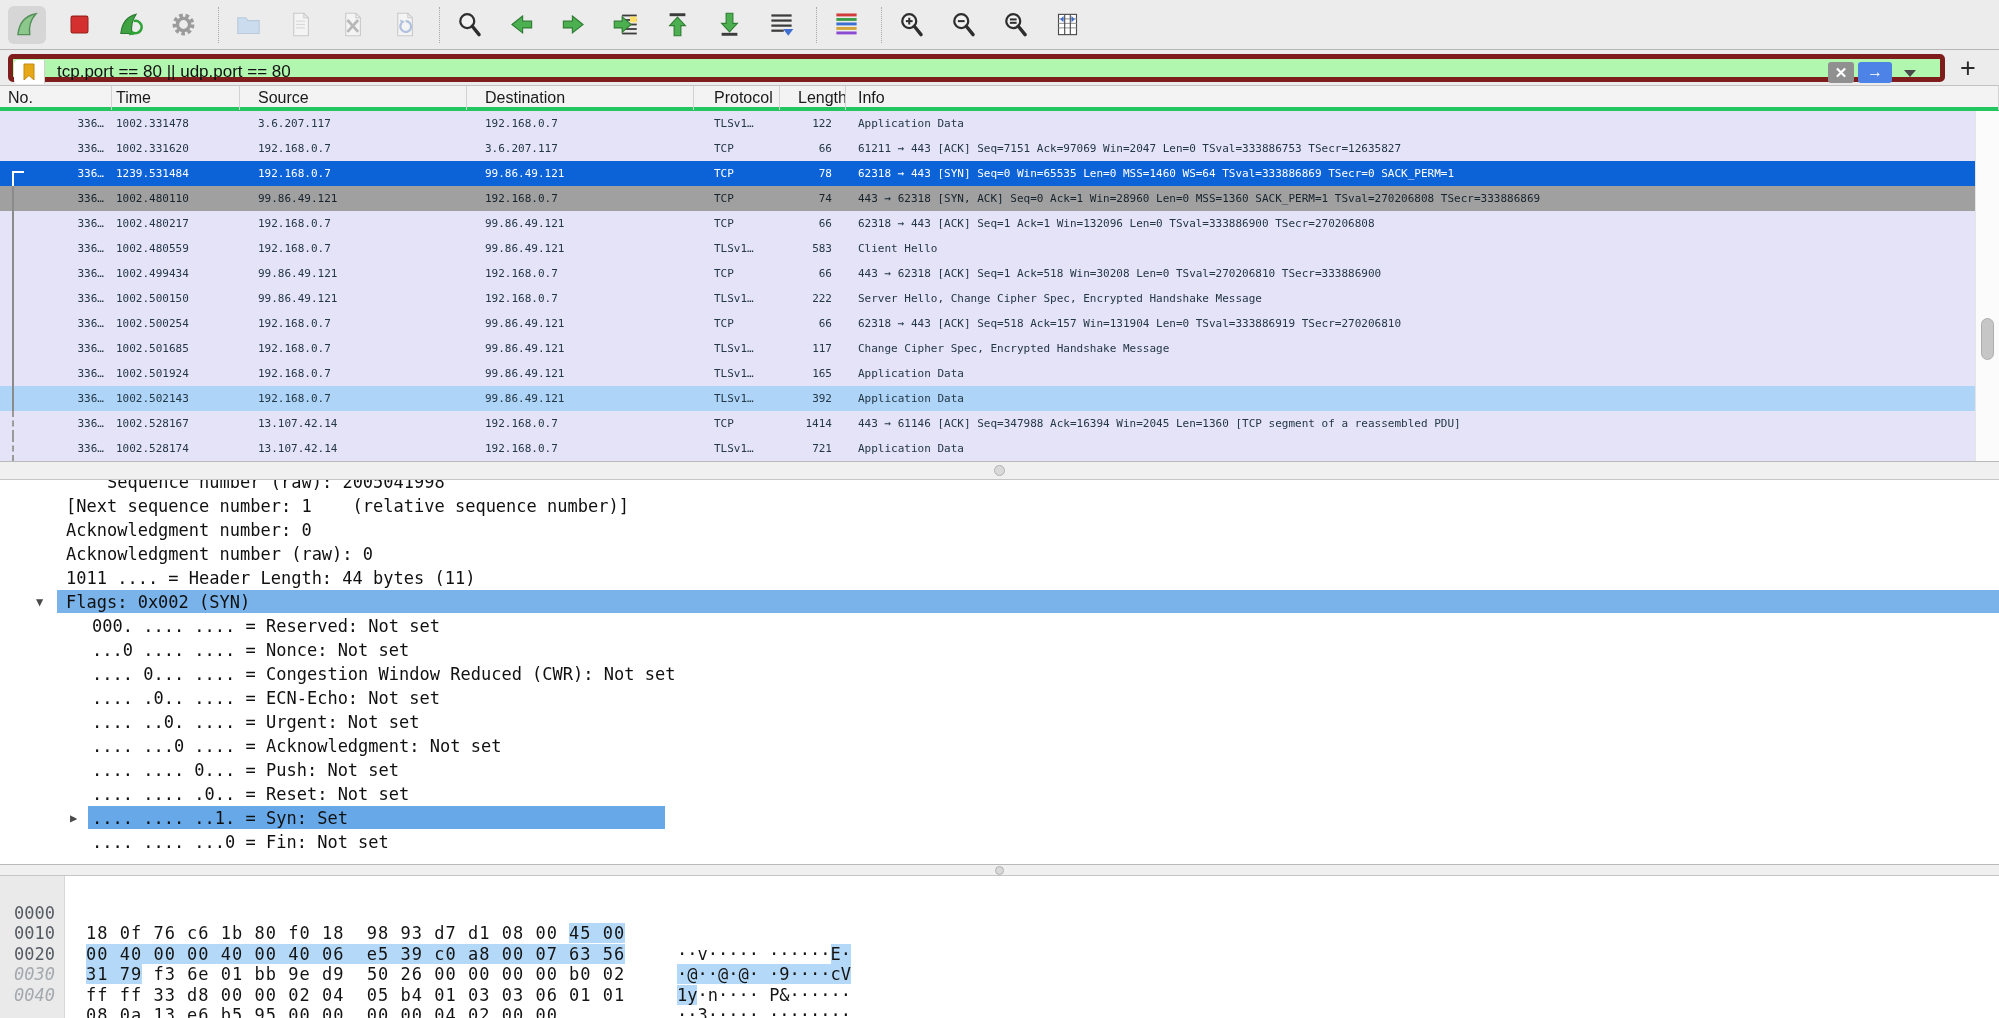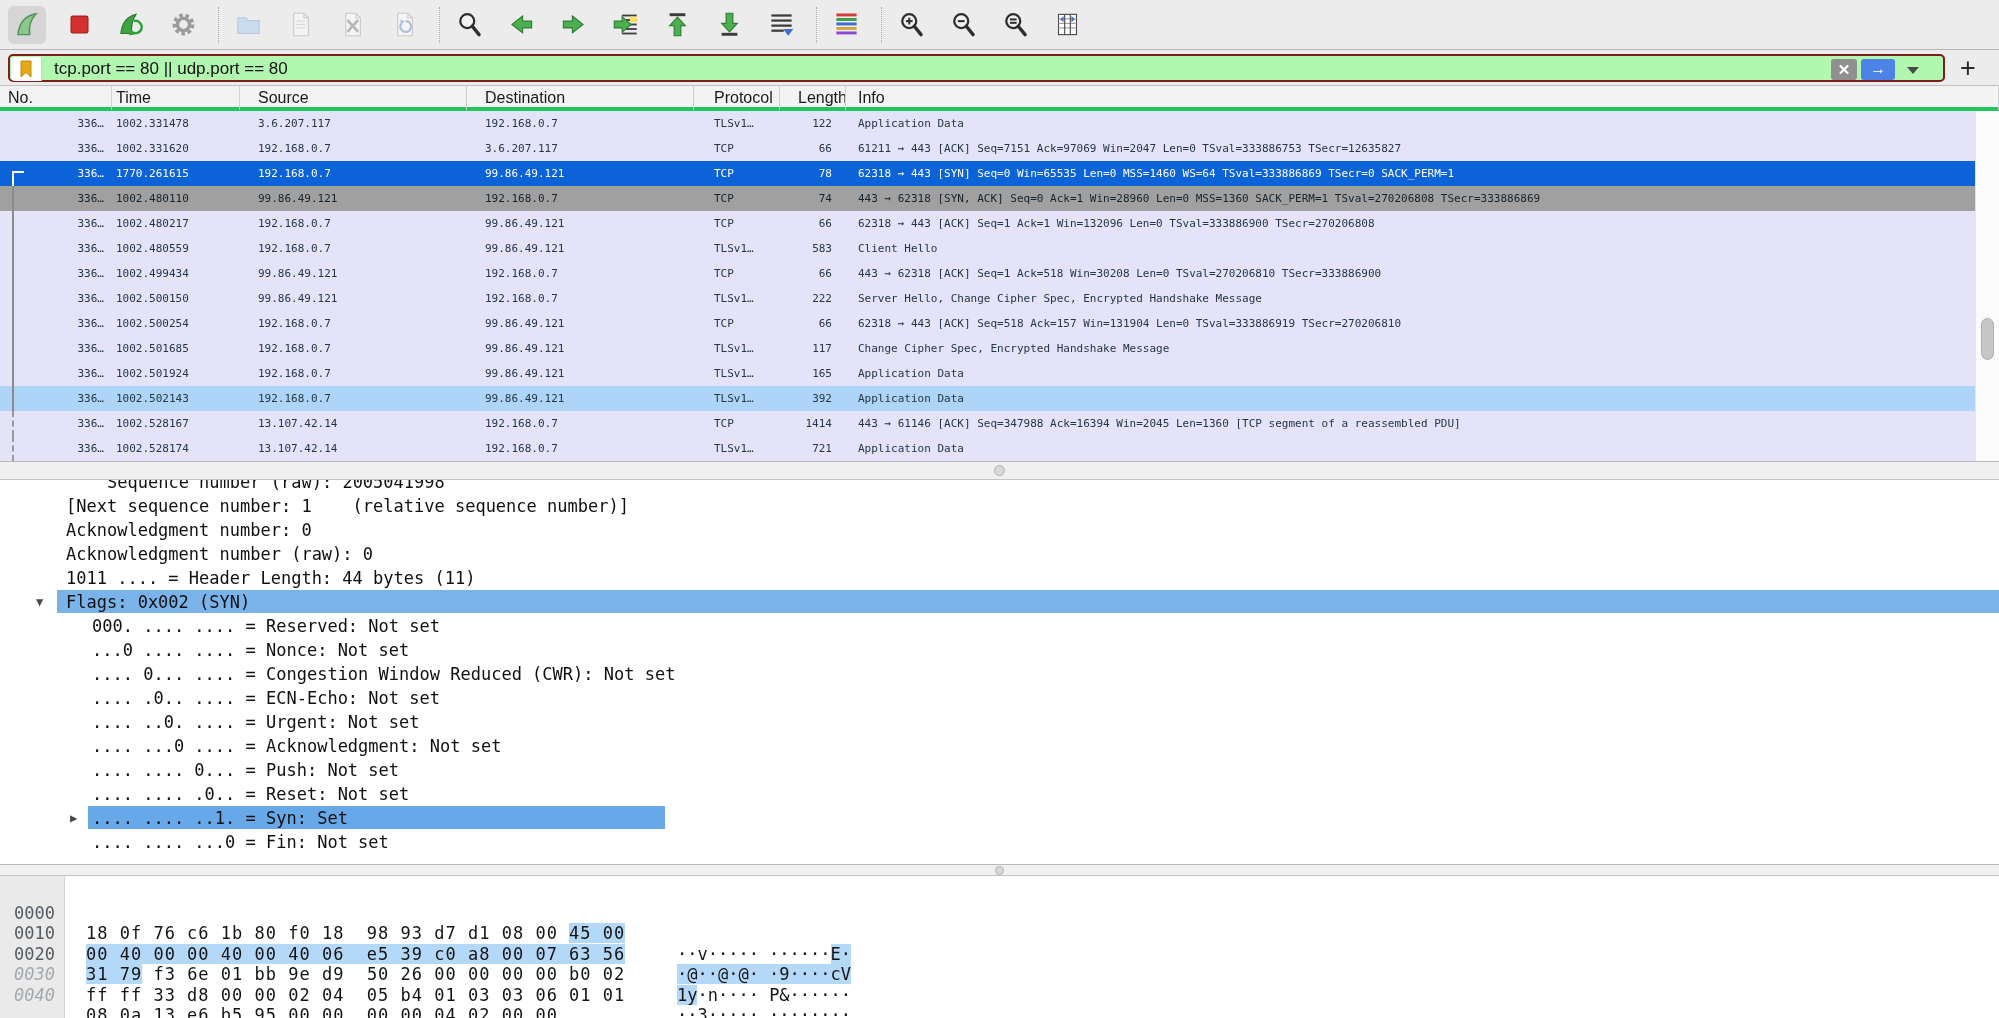--- a/index.html
+++ b/index.html
@@ -13,21 +13,21 @@
     border-radius:6px;flex:0 0 auto;}
   .tbtn svg{width:27px;height:27px;display:block;}
   .tbtn.active{background:#d6d6d6;}
   .tbtn.dim{opacity:.55;}
   .tsep{width:0;height:36px;border-left:1px dotted #a9a9a9;margin:0 10px 0 2px;flex:0 0 auto;}
 
   
   .filterbar{position:absolute;left:0;top:50px;width:1999px;height:36px;background:#ececec;
     border-bottom:1px solid #c2c2c2;box-sizing:border-box;}
   .fbox{position:absolute;left:8px;top:4px;right:54px;height:28px;background:#b2f7af;
-    border:2px solid #7f1d1d;border-radius:5px;box-sizing:border-box;}
+    border:5px solid #7f1d1d;border-radius:5px;box-sizing:border-box;}
   .fbookmark{position:absolute;left:1px;top:1px;width:30px;height:24px;background:#ffffff;
     border-right:1px solid #cfcfcf;border-radius:4px 0 0 4px;display:flex;align-items:center;justify-content:center;}
   .fbookmark svg{width:16px;height:18px;}
   .ftext{position:absolute;left:44px;top:0;height:26px;line-height:26px;font-size:17px;color:#111;}
   .fclear{position:absolute;right:86px;top:3px;width:26px;height:21px;background:#909090;border-radius:3px;
     color:#fff;font-size:15px;line-height:21px;text-align:center;font-weight:bold;}
   .fapply{position:absolute;right:48px;top:3px;width:34px;height:21px;background:#4d83e6;border-radius:3px;
     color:#fff;font-size:16px;line-height:20px;text-align:center;}
   .fcaret{position:absolute;right:24px;top:11px;width:0;height:0;border-left:6px solid transparent;
     border-right:6px solid transparent;border-top:7px solid #4a4a4a;}
@@ -303,21 +303,21 @@
     <span class="c c-time">1002.331620</span>
     <span class="c c-src">192.168.0.7</span>
     <span class="c c-dst">3.6.207.117</span>
     <span class="c c-proto">TCP</span>
     <span class="c c-len">66</span>
     <span class="c c-info">61211 → 443 [ACK] Seq=7151 Ack=97069 Win=2047 Len=0 TSval=333886753 TSecr=12635827</span>
   </div>
       <div class="prow sel">
     <span class="gutter g-start"></span>
     <span class="c c-no">336…</span>
-    <span class="c c-time">1770.261615</span>
+    <span class="c c-time">1239.531484</span>
     <span class="c c-src">192.168.0.7</span>
     <span class="c c-dst">99.86.49.121</span>
     <span class="c c-proto">TCP</span>
     <span class="c c-len">78</span>
     <span class="c c-info">62318 → 443 [SYN] Seq=0 Win=65535 Len=0 MSS=1460 WS=64 TSval=333886869 TSecr=0 SACK_PERM=1</span>
   </div>
       <div class="prow gray">
     <span class="gutter g-line"></span>
     <span class="c c-no">336…</span>
     <span class="c c-time">1002.480110</span>

